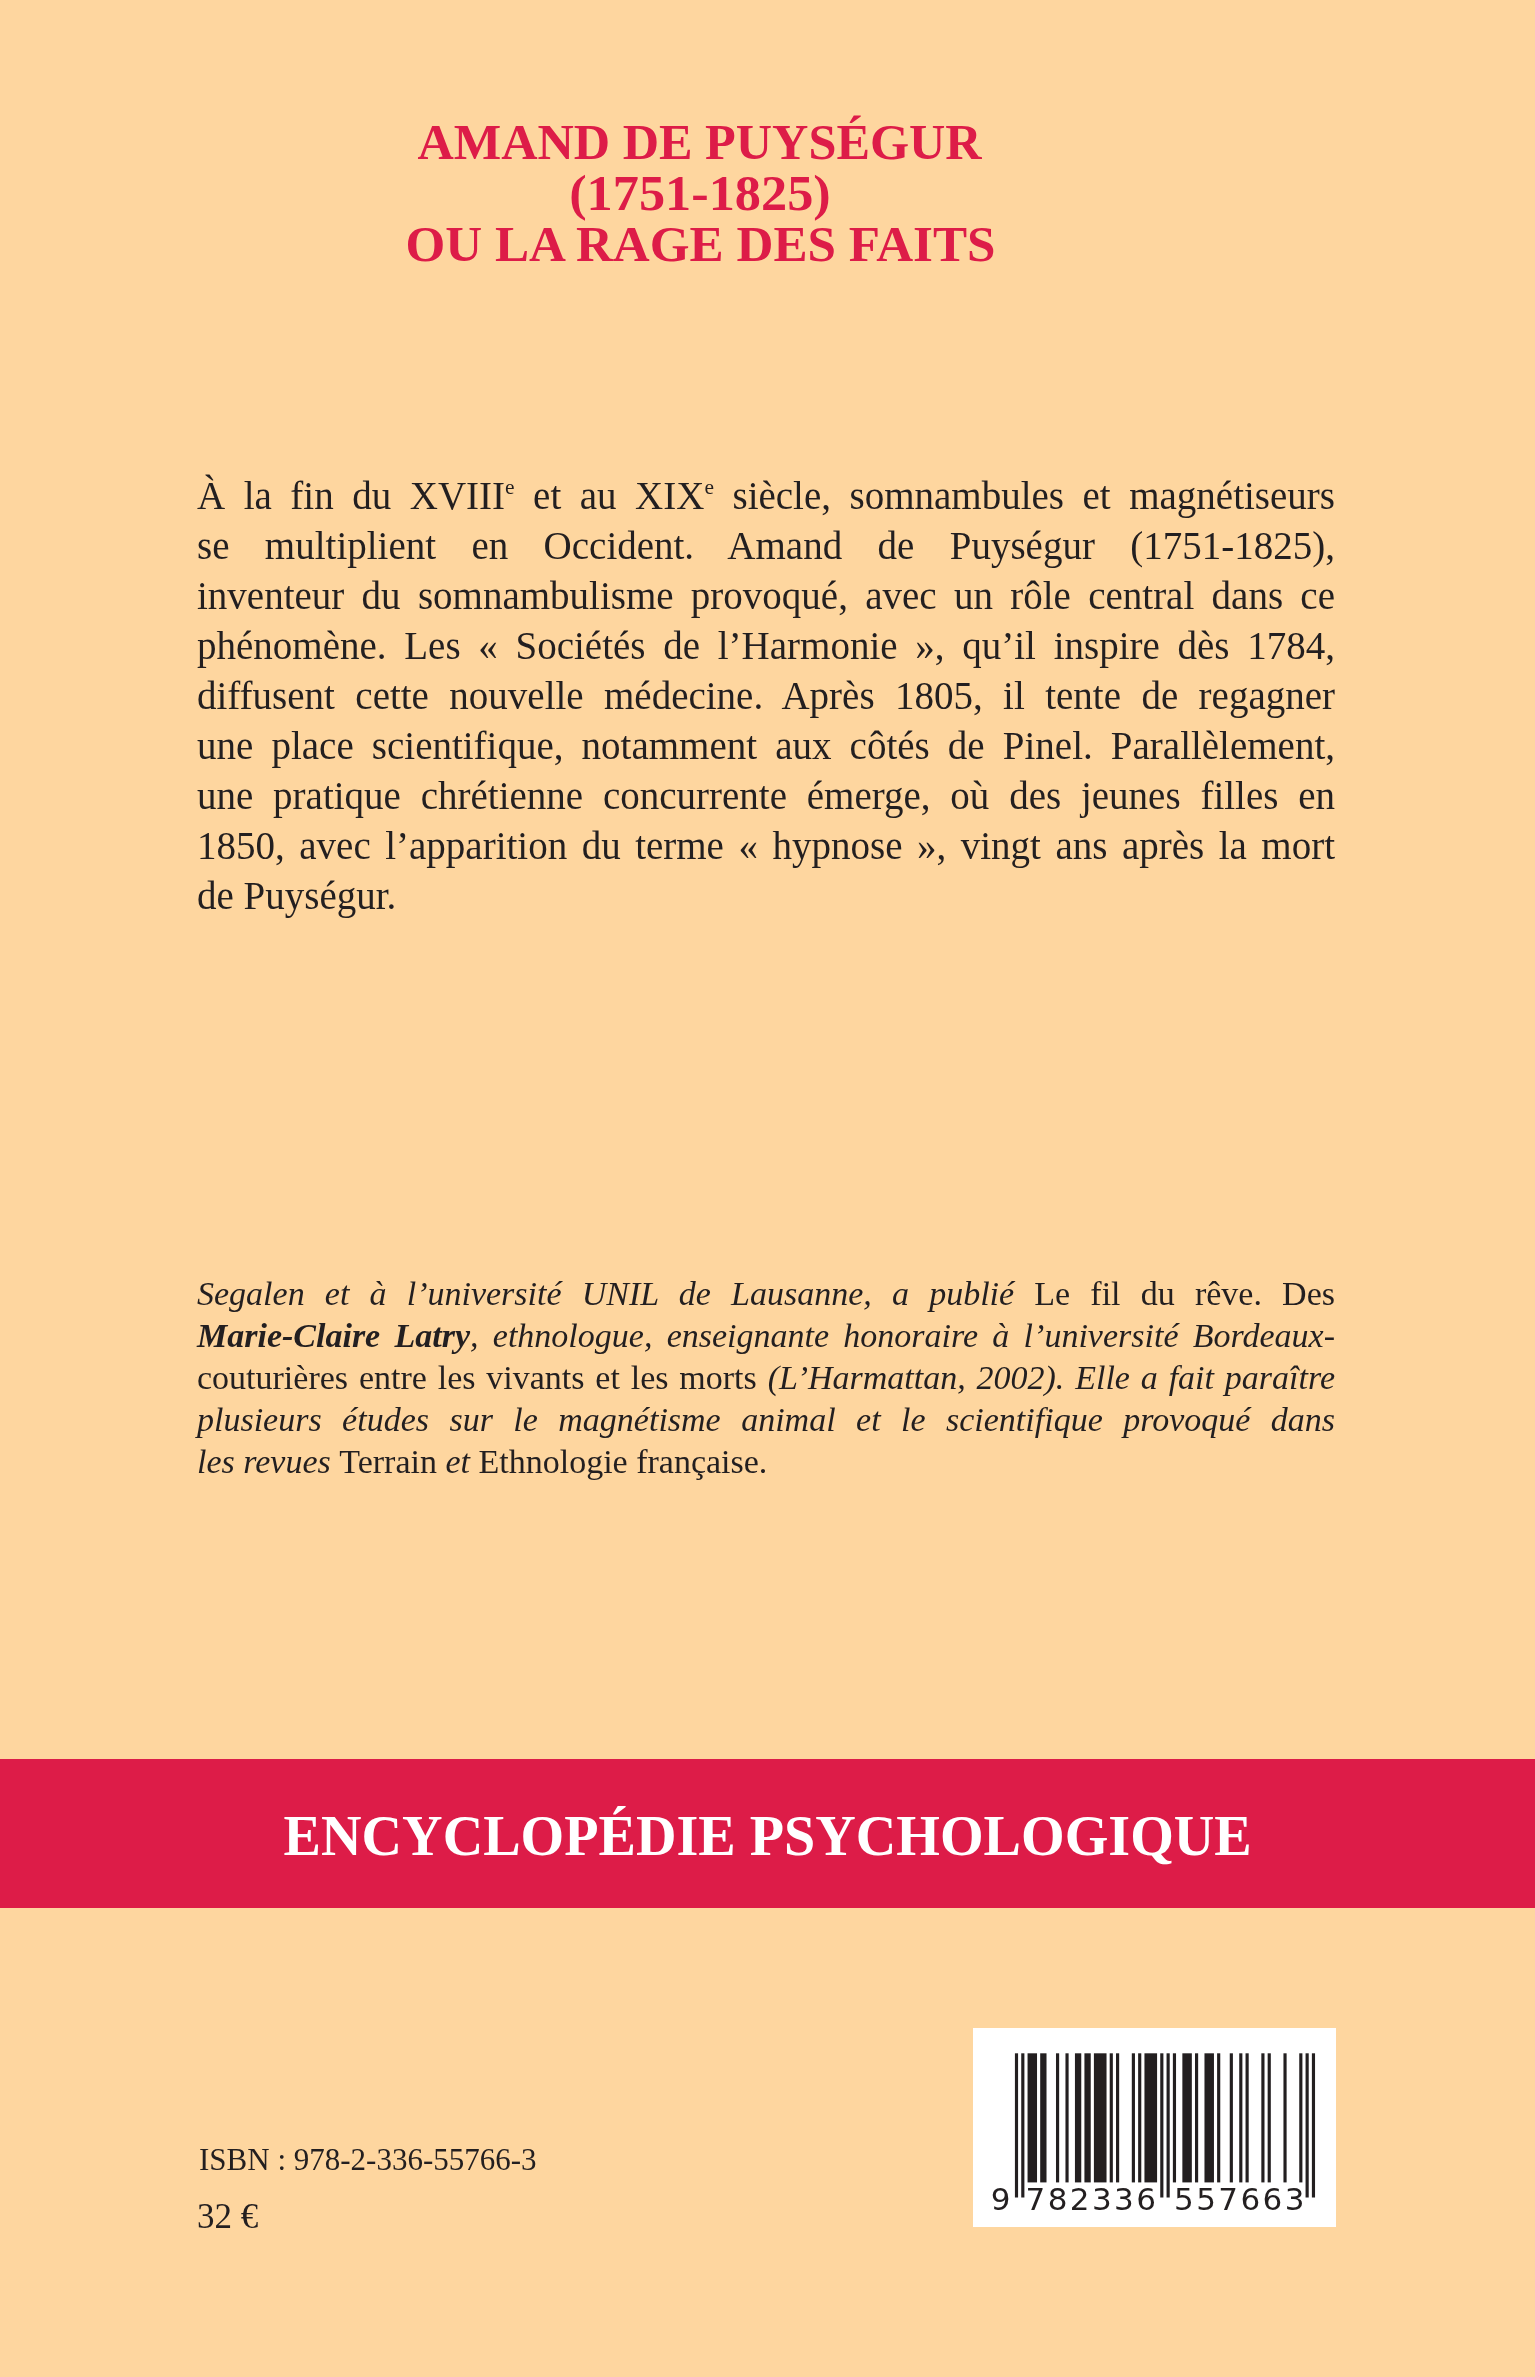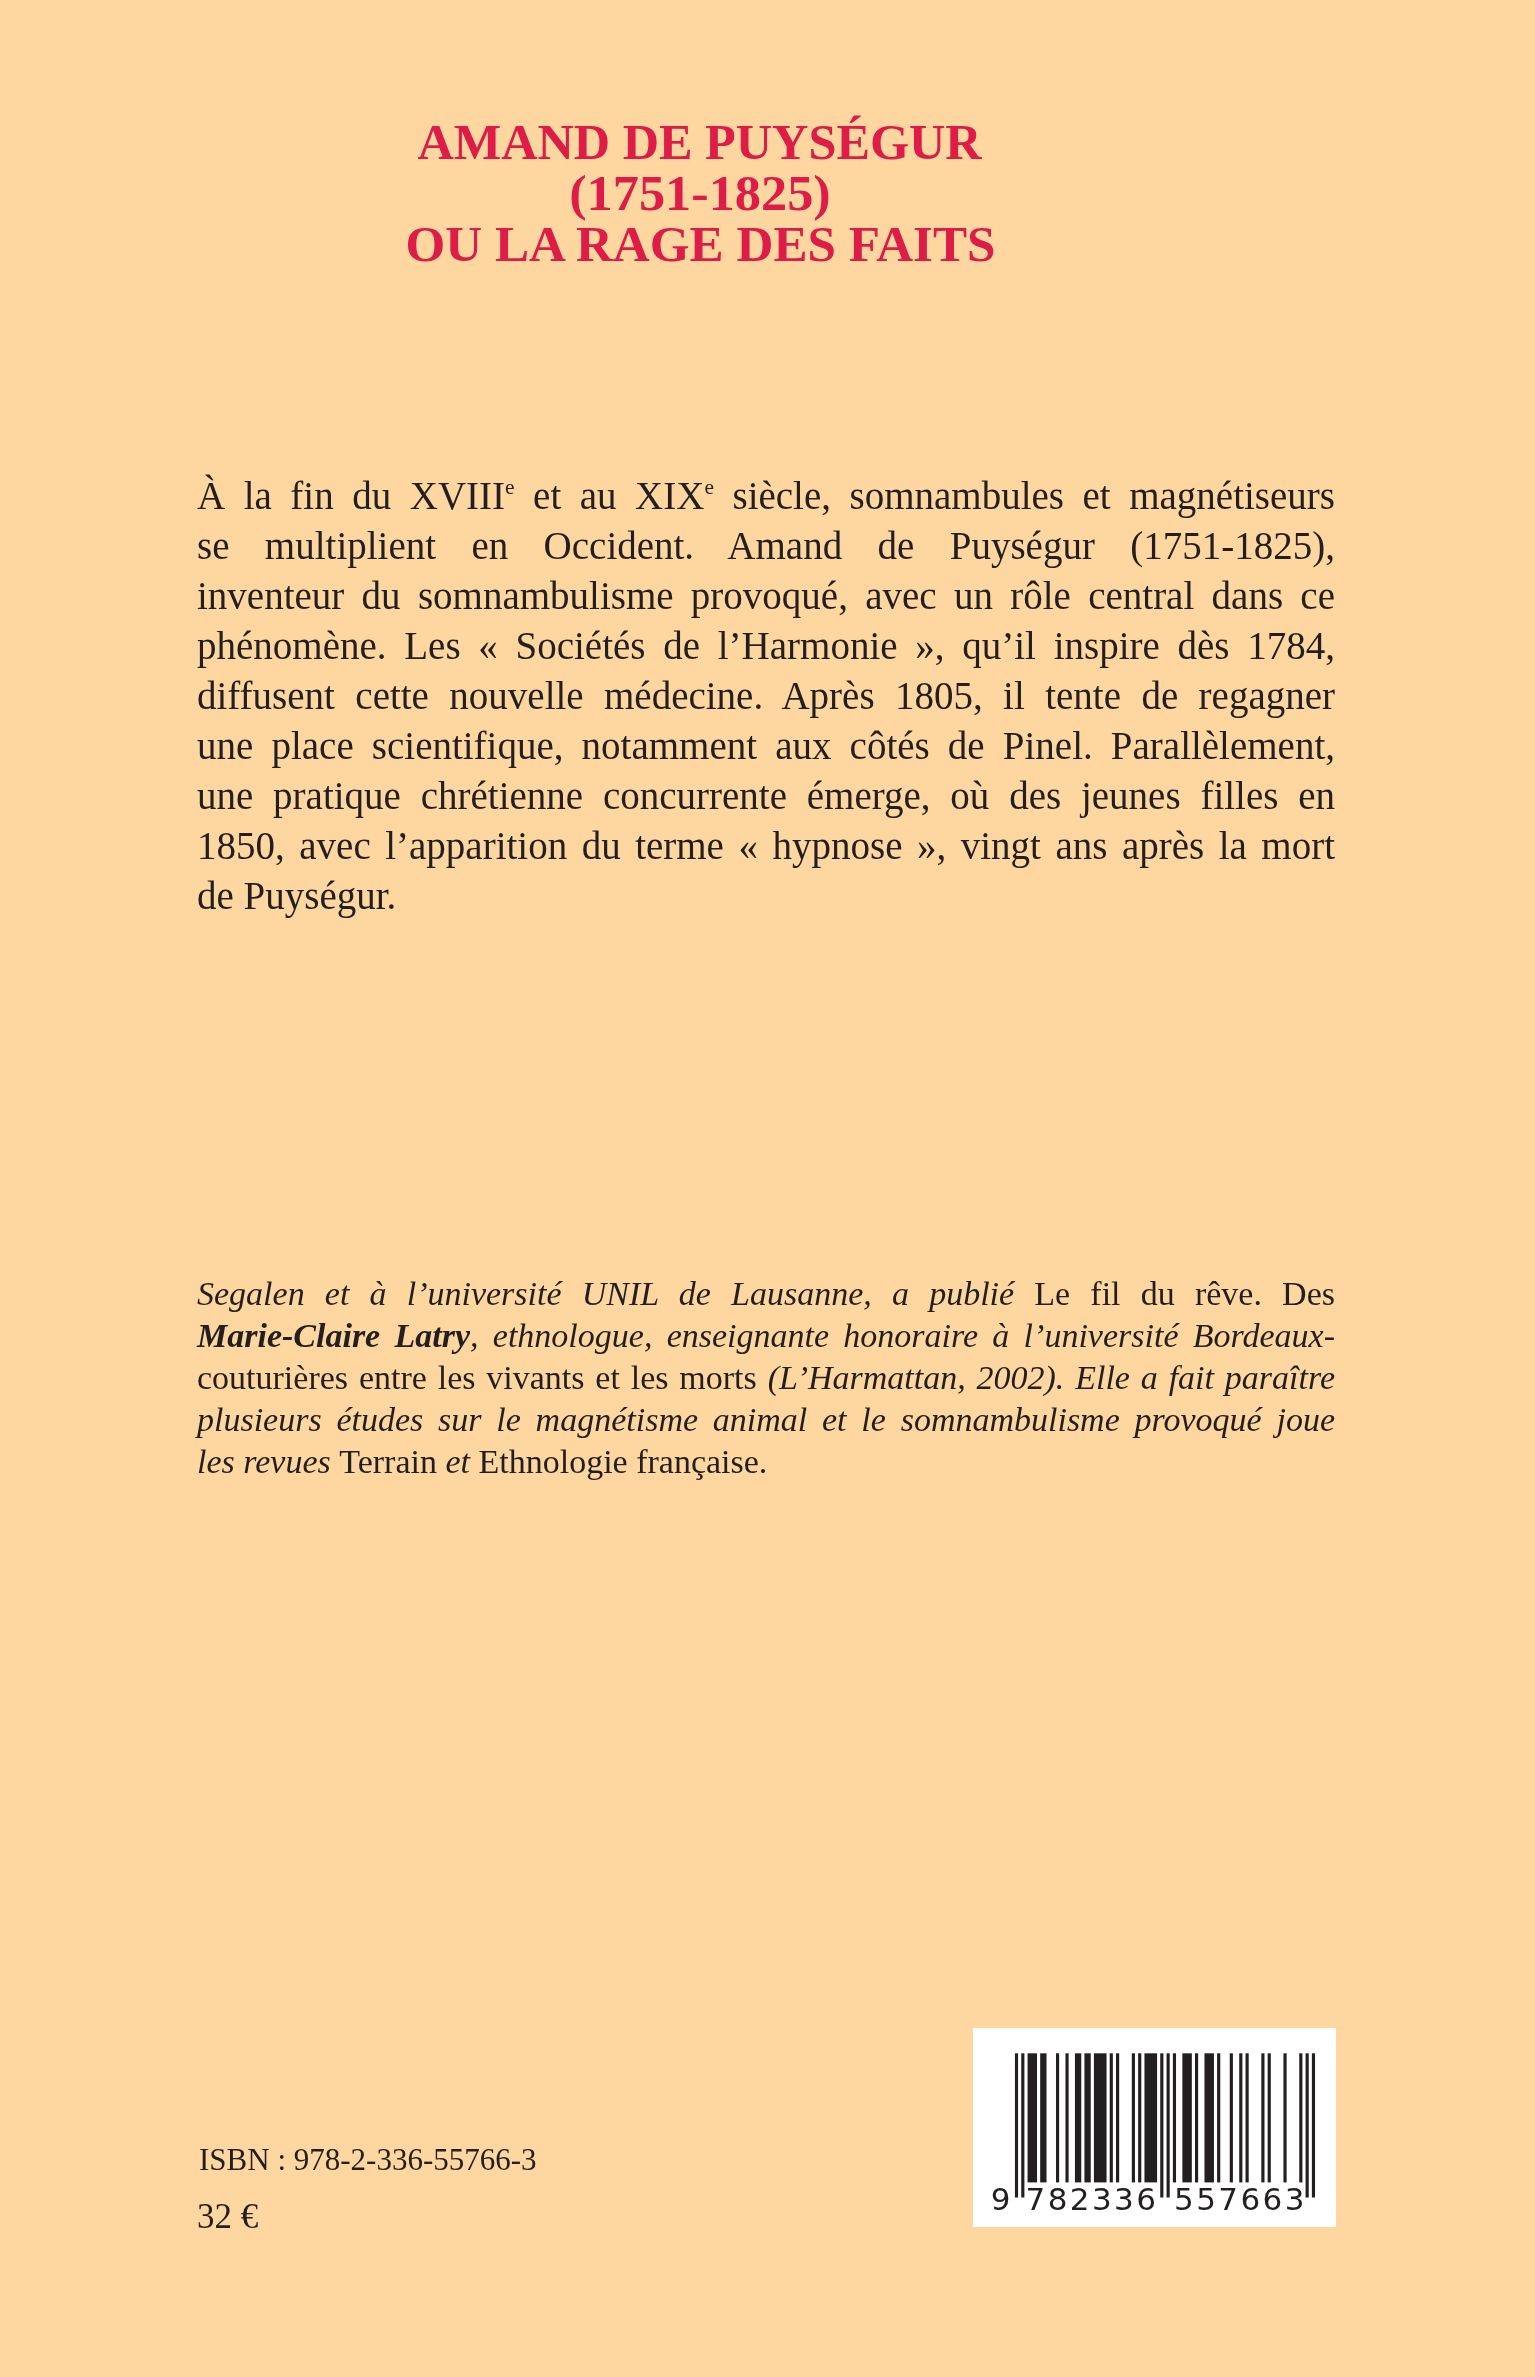--- a/index.html
+++ b/index.html
@@ -152,24 +152,27 @@
     <div class="jline"><span class="inner"><span class="r">une place scientifique, notamment aux côtés de Pinel. Parallèlement,</span></span></div>
     <div class="jline"><span class="inner"><span class="r">une pratique chrétienne concurrente émerge, où des jeunes filles en</span></span></div>
     <div class="jline"><span class="inner"><span class="r">1850, avec l’apparition du terme « hypnose », vingt ans après la mort</span></span></div>
     <div class="jline last"><span class="inner"><span class="r">de Puységur.</span></span></div>
   </div>
 
   <div class="author">
     <div class="jline"><span class="inner"><span class="i">Segalen et à l’université UNIL de Lausanne, a publié </span><span class="r">Le fil du rêve. Des</span></span></div>
     <div class="jline"><span class="inner"><span class="bi">Marie-Claire Latry</span><span class="i">, ethnologue, enseignante honoraire à l’université Bordeaux-</span></span></div>
     <div class="jline"><span class="inner"><span class="r">couturières entre les vivants et les morts </span><span class="i">(L’Harmattan, 2002). Elle a fait paraître</span></span></div>
-    <div class="jline"><span class="inner"><span class="i">plusieurs études sur le magnétisme animal et le somnambulisme provoqué joue</span></span></div>
+    <div class="jline"><span class="inner"><span class="i">plusieurs études sur le magnétisme animal et le scientifique provoqué dans</span></span></div>
     <div class="jline last"><span class="inner"><span class="i">les revues </span><span class="r">Terrain</span><span class="i"> et </span><span class="r">Ethnologie française.</span></span></div>
   </div>
 
+  <div class="band">
+    <span class="band-label fit" style="transform: scaleX(0.9845);">ENCYCLOPÉDIE PSYCHOLOGIQUE</span>
+  </div>
 
   <div class="isbn">ISBN : 978-2-336-55766-3</div>
   <div class="price">32 €</div>
 
   <div class="barcode-box">
     <svg id="barcode-svg" width="363" height="199" viewBox="0 0 433 237">
         <rect x="50.00" y="30" width="3.77" height="172" fill="#231F20"></rect>
         <rect x="57.54" y="30" width="3.77" height="172" fill="#231F20"></rect>
         <rect x="65.07" y="30" width="11.31" height="154" fill="#231F20"></rect>
         <rect x="80.15" y="30" width="7.54" height="154" fill="#231F20"></rect>

